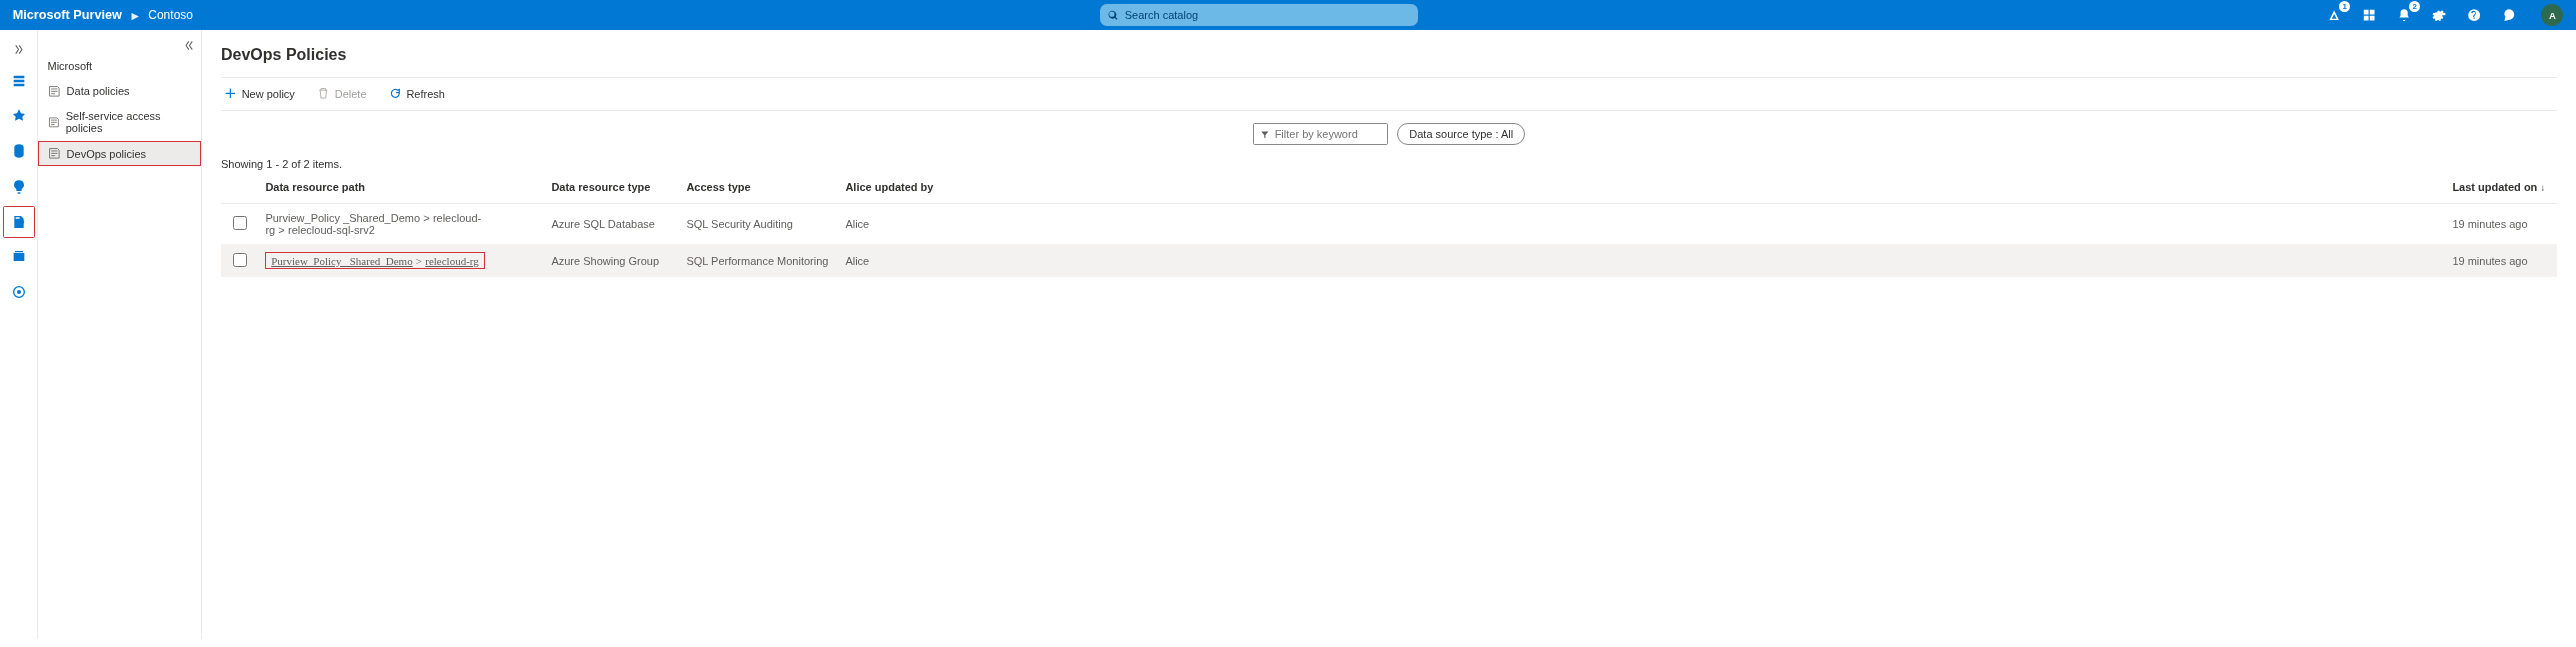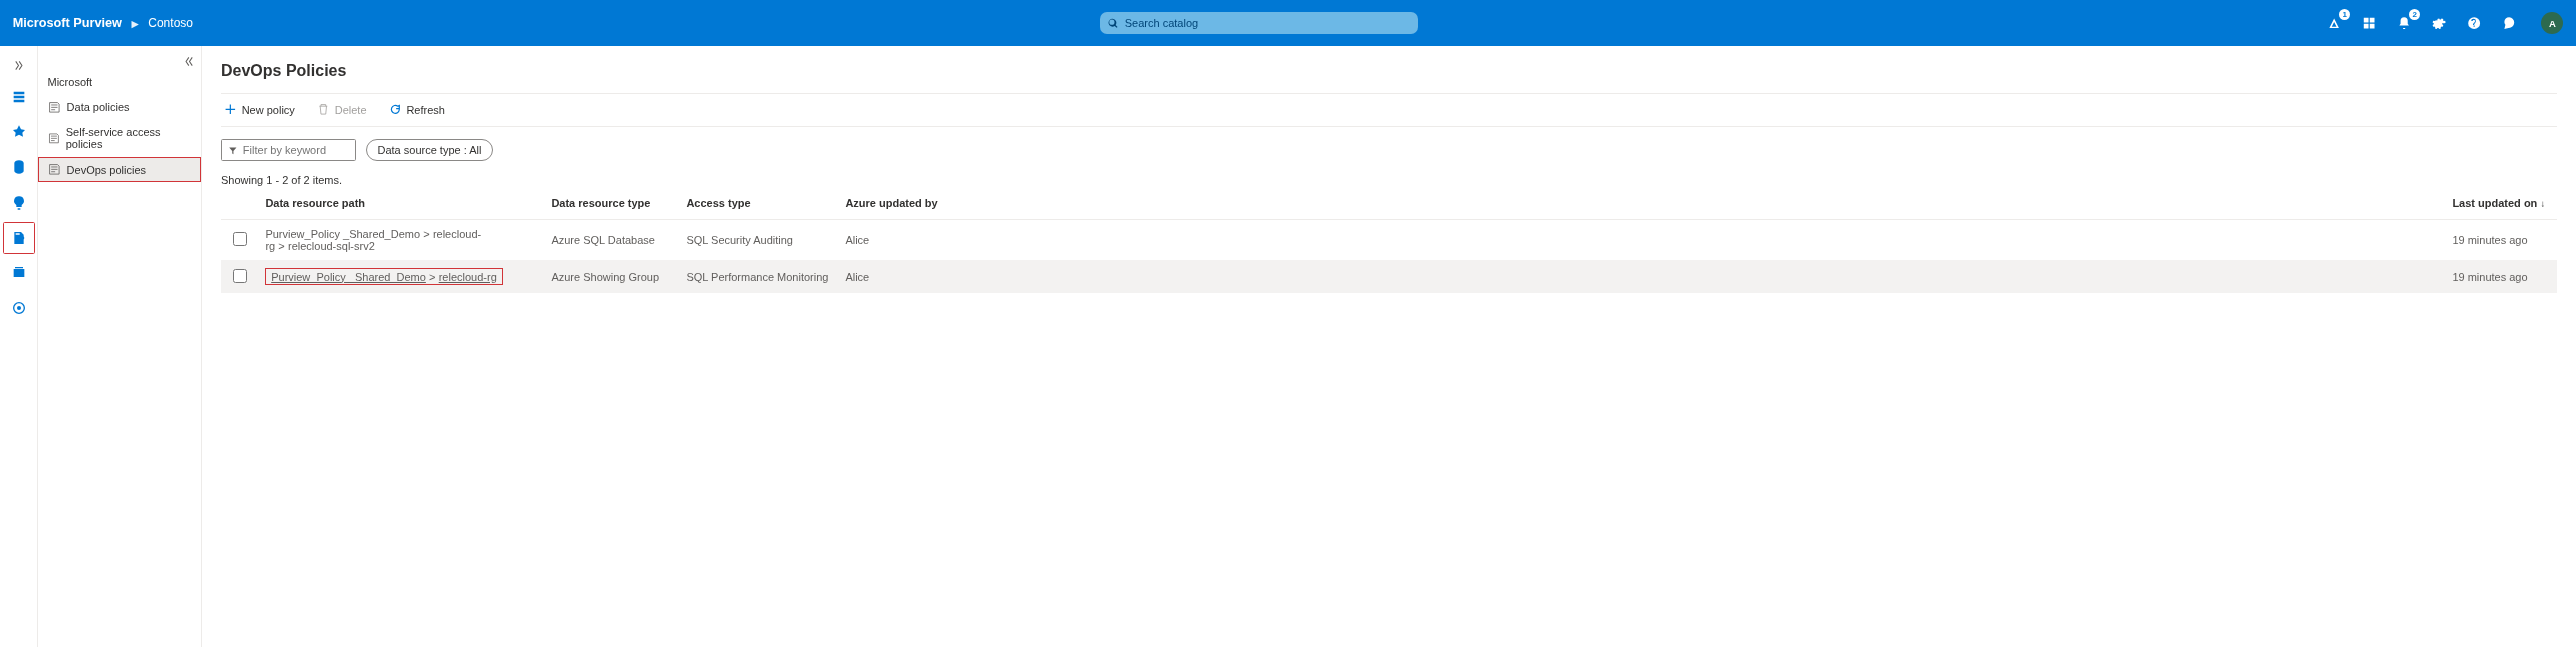--- a/index.html
+++ b/index.html
@@ -1,19 +1,19 @@
 <!DOCTYPE html>
 <html style="font-size:12.7px"><head>
   <meta charset="utf-8">
   <style>
     * { box-sizing: border-box; margin: 0; padding: 0; }
     body { font-family: 'Segoe UI', Tahoma, sans-serif; font-size: 11px; color: #323130; background: #fff; }
     
     
-    .header { background: #0078d4; height: 46px; display: flex; align-items: center; padding: 0 12.7px; color: #fff; }
+    .header { background: #0078d4; height: 30px; display: flex; align-items: center; padding: 0 12.7px; color: #fff; }
     .header-left { display: flex; align-items: center; gap: 9.5px; }
     .product-name { font-size: 12.7px; font-weight: 600; }
     .breadcrumb-sep { font-size: 9.5px; opacity: 0.9; }
     .tenant-name { font-size: 12px; font-weight: 400; }
     .search-wrap { flex: 1; display: flex; justify-content: center; }
     .search-box { width: 318px; background: #6cb8e6; border-radius: 7px; display: flex; align-items: center; padding: 4.8px 8px; gap: 6.4px; }
     .search-box svg { width: 11px; height: 11px; fill: #004578; }
     .search-box input { background: transparent; border: none; outline: none; color: #004578; font-size: 11px; width: 100%; }
     .search-box input::placeholder { color: #004578; }
     .header-right { display: flex; align-items: center; gap: 16px; }
@@ -44,41 +44,41 @@
     .content { flex: 1; padding: 16px 19px; overflow: auto; }
     .page-title { font-size: 16px; font-weight: 600; margin-bottom: 12.7px; }
     .toolbar { display: flex; align-items: center; gap: 16px; padding: 6.4px 0; border-top: 0.8px solid #edebe9; border-bottom: 0.8px solid #edebe9; margin-bottom: 12.7px; }
     .tb-btn { display: flex; align-items: center; gap: 4.8px; cursor: pointer; color: #323130; font-size: 11px; padding: 3.2px; justify-content: center; }
     .tb-btn svg { width: 12.7px; height: 12.7px; }
     .tb-btn.primary svg { fill: #0078d4; stroke: #0078d4; }
     .tb-btn.disabled { color: #a19f9d; cursor: default; }
     .tb-btn.disabled svg { fill: #a19f9d; }
     .tb-btn.refresh svg { fill: none; stroke: #0078d4; }
 
-    .filter-row { display: flex; align-items: center; gap: 9.5px; margin-bottom: 12.7px; }
+    .filter-row { display: flex; align-items: center; gap: 9.5px; margin-bottom: 12.7px; justify-content: center; }
     .filter-input { display: flex; align-items: center; gap: 4.8px; border: 0.8px solid #8a8886; border-radius: 1.6px; padding: 4px 6.4px; width: 135px; }
     .filter-input svg { width: 11px; height: 11px; fill: #605e5c; }
     .filter-input input { border: none; outline: none; font-size: 11px; width: 100%; }
     .filter-pill { border: 0.8px solid #8a8886; border-radius: 12.7px; padding: 4px 11px; font-size: 11px; cursor: pointer; }
     .filter-pill .val { font-weight: 400; }
 
     .count-text { font-size: 11px; margin-bottom: 1px; }
 
     
     table { width: 100%; border-collapse: collapse; }
     th { text-align: left; font-weight: 600; font-size: 11px; padding: 8px 6.4px; border-bottom: 0.8px solid #edebe9; }
     th.sortable { cursor: pointer; }
     .sort-arrow { margin-left: 3.2px; font-size: 9.5px; }
     td { padding: 8px 6.4px; font-size: 11px; color: #605e5c; }
     tr.row.hl { background: #f3f2f1; }
     .chk { width: 38px; text-align: center; }
     .chk input { width: 14.3px; height: 14.3px; cursor: pointer; }
     .path-seg { color: #605e5c; }
     .path-sep { margin: 0 3.2px; color: #605e5c; }
-    .path-box { display: inline-block; border: 1.6px solid #d13438; padding: 1.6px 4.8px; }
+    .path-box { display: inline-block; border: 1.6px solid #d13438; padding: 1.6px 4.8px; font-family: Liberation Serif, serif; }
     .path-box .path-seg { text-decoration: underline; }
 
     .col-path { width: 286px; }
     .col-type { width: 135px; }
     .col-access { width: 159px; }
     .col-user { }
     .col-updated { width: 111px; }
 
     @media (min-width: 1272px) {
       body { zoom: 1; }
@@ -248,21 +248,21 @@
 
     <div class="count-text">Showing 1 - 2 of 2 items.</div>
 
     <table>
       <thead>
         <tr>
           <th class="chk"><input type="checkbox" style="visibility: hidden;"></th>
           <th class="col-path">Data resource path</th>
           <th class="col-type">Data resource type</th>
           <th class="col-access">Access type</th>
-          <th class="col-user">Azure updated by</th>
+          <th class="col-user">Alice updated by</th>
           <th class="col-updated sortable"><span>Last updated on</span><span class="sort-arrow">↓</span></th>
         </tr>
       </thead>
       <tbody id="table-body">
           <tr class="row">
             <td class="chk"><input type="checkbox" style=""></td>
             <td><span><span class="path-seg">Purview_Policy _Shared_Demo</span><span class="path-sep">&gt;</span><span class="path-seg">relecloud-rg</span><span class="path-sep">&gt;</span><span class="path-seg">relecloud-sql-srv2</span></span></td>
             <td>Azure SQL Database</td>
             <td>SQL Security Auditing</td>
             <td>Alice</td>

